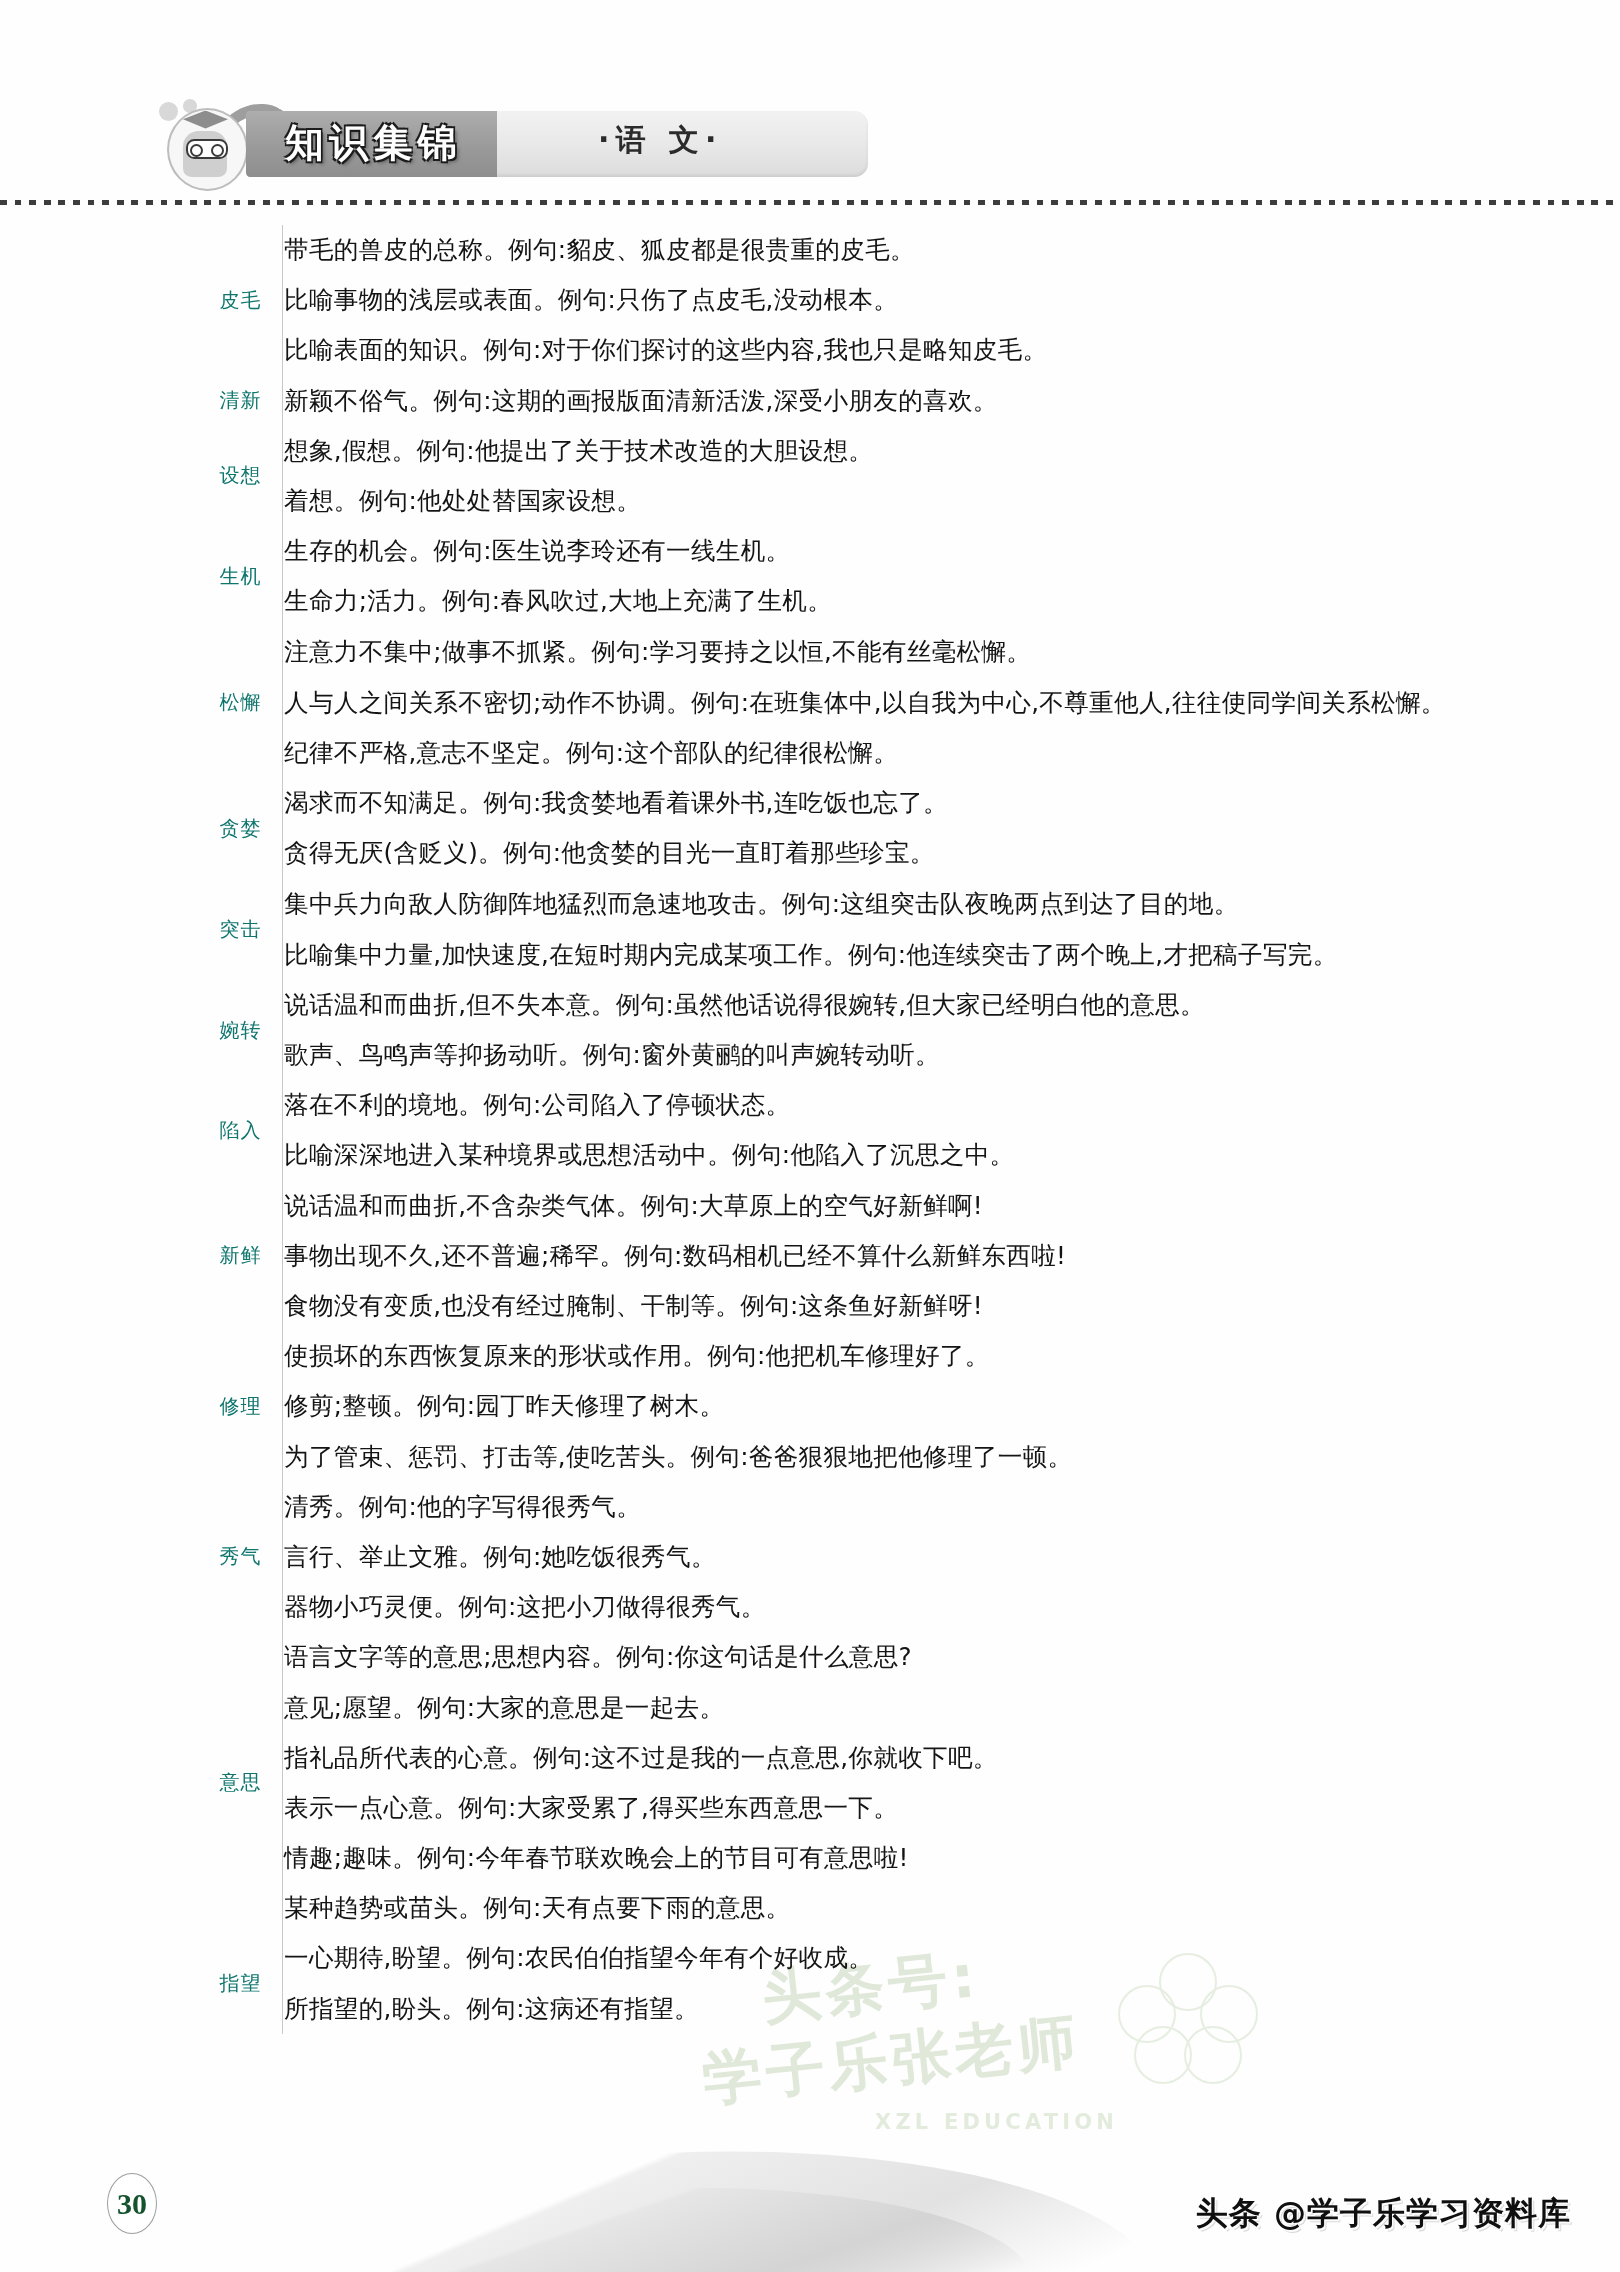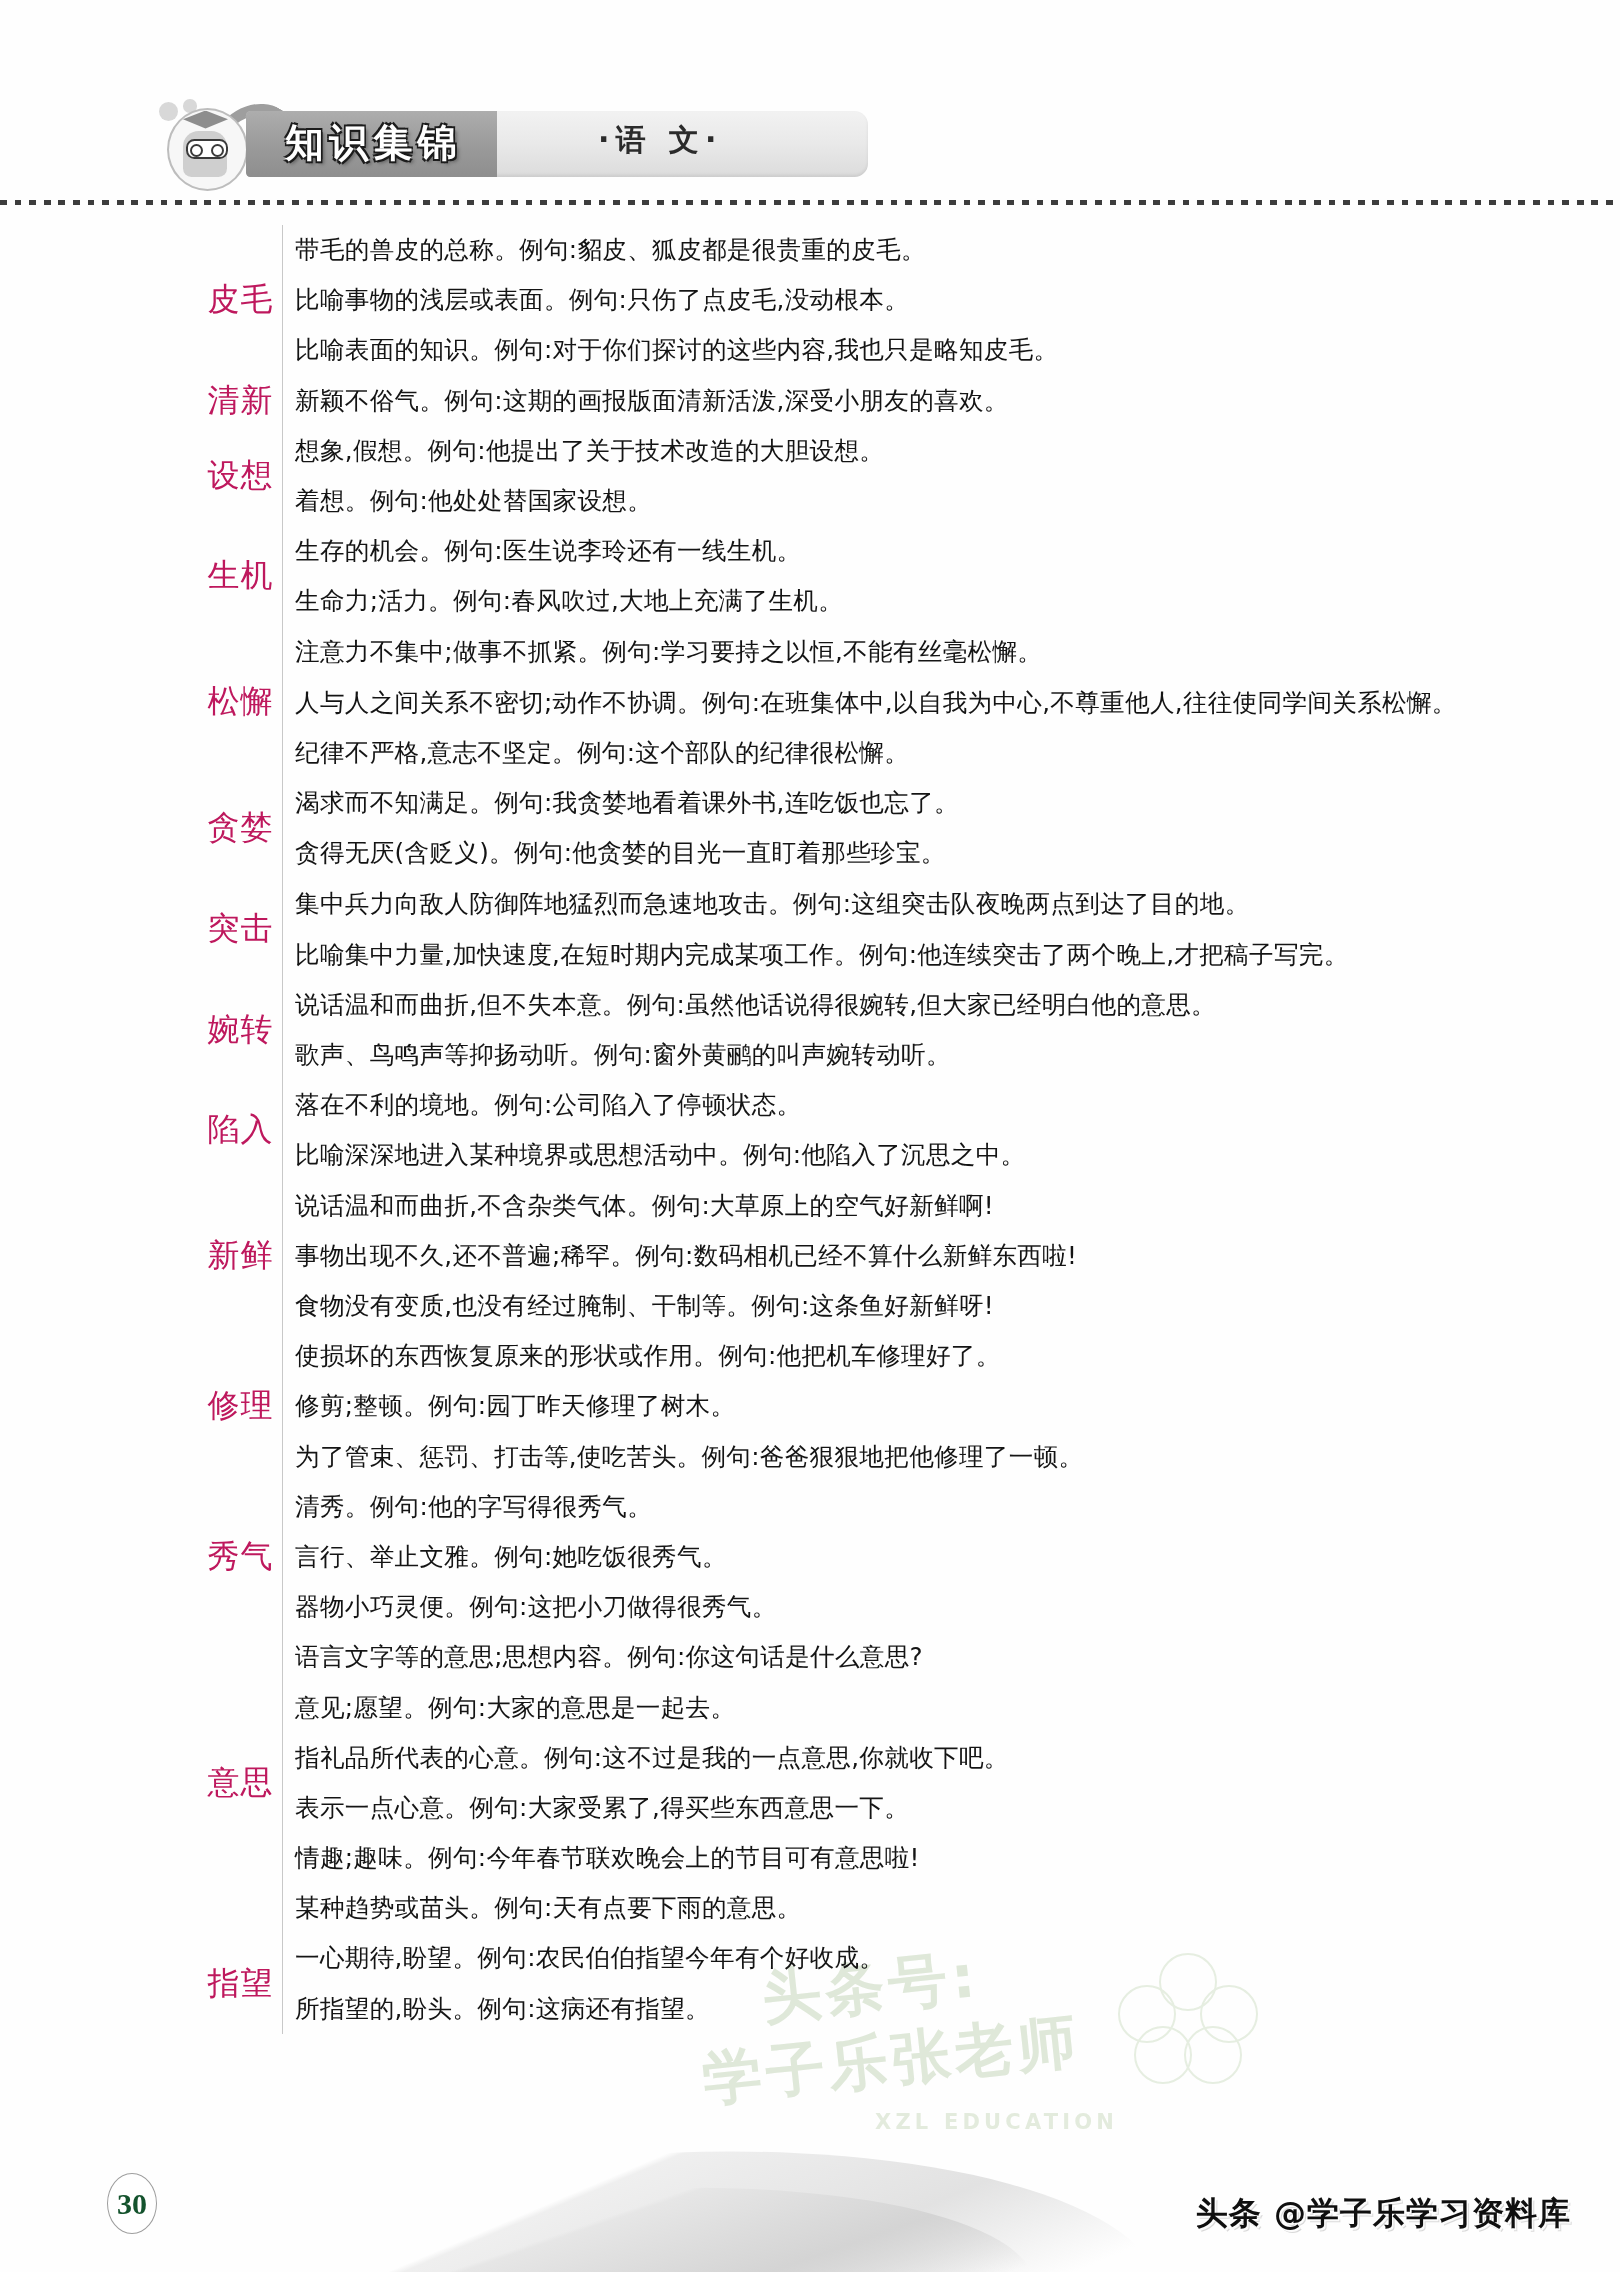--- a/index.html
+++ b/index.html
@@ -232,30 +232,30 @@
     display: flex;
     align-items: stretch;
     position: relative;
   }
   .entry-word {
     flex: 0 0 78px;
     display: flex;
     align-items: center;
     justify-content: center;
     font-family: "DejaVu Sans", "Liberation Sans", sans-serif;
-    font-size: 32px;
-    color: #be185d;
+    font-size: 20px;
+    color: #0f766e;
     letter-spacing: 1px;
     padding-right: 5.2px;
     box-sizing: border-box;
   }
   .entry-senses {
     flex: 1 1 auto;
     border-left: 1.6px solid #c8c8c8;
-    padding-left: 12px;
+    padding-left: 1px;
     box-sizing: border-box;
   }
   .sense {
     font-family: "DejaVu Sans", "Liberation Sans", sans-serif;
     font-size: 24.6px;
     line-height: 44px;
     color: #141414;
     letter-spacing: 0.3px;
     white-space: nowrap;
     padding: 3.1px 0;

